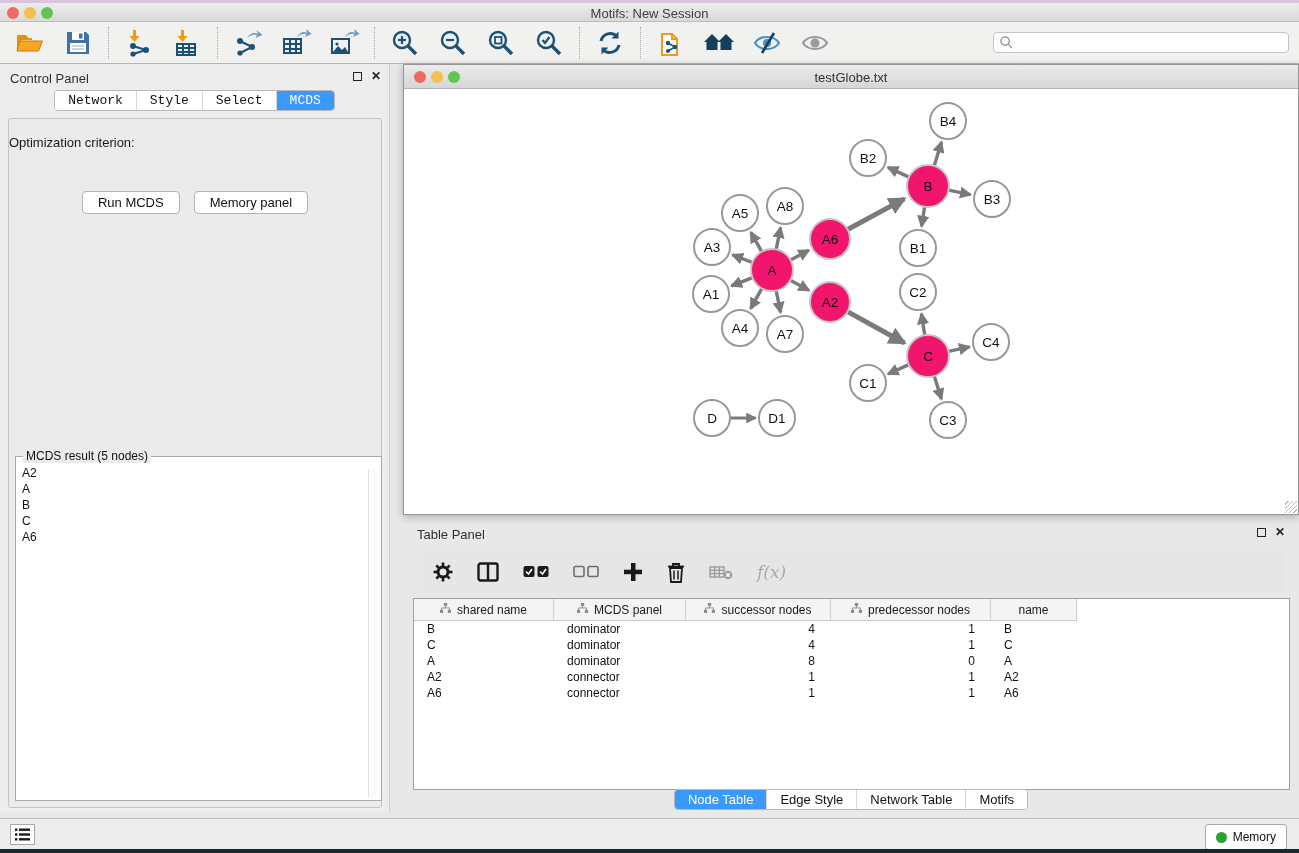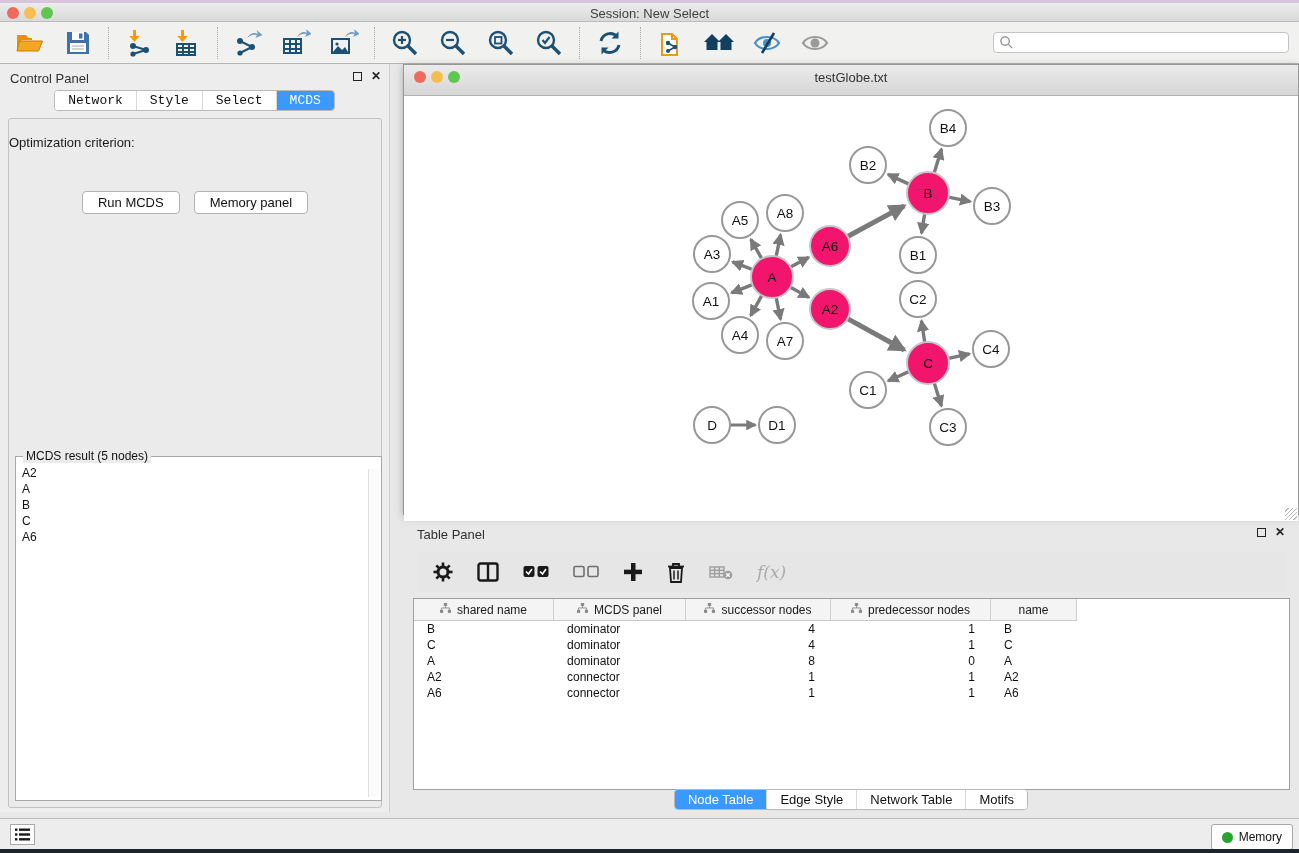--- a/index.html
+++ b/index.html
@@ -60,21 +60,21 @@
 
   .mcds-box { position:absolute; left:6px; top:337px; width:367px; height:345px; background:#fff;
     border:1px solid #a9a9a9; }
   .mcds-legend { position:absolute; left:7px; top:-8px; background:#ebebeb; padding:0 3px; font-size:12px; color:#111; }
   .mcds-list { list-style:none; padding:8px 0 0 6px; font-size:12px; color:#111; line-height:16px; }
   .mcds-scroll { position:absolute; right:2px; top:12px; bottom:3px; width:11px; background:#fbfbfb; border-left:1px solid #e0e0e0; }
 
   
   .net-window { position:absolute; left:403px; top:0; width:896px; height:451px;
     border:1px solid #979797; box-shadow:0 2px 8px rgba(0,0,0,.25); background:#fff; }
-  .net-titlebar { position:relative; height:31px; background:linear-gradient(#ebebeb,#d6d6d6);
+  .net-titlebar { position:relative; height:24px; background:linear-gradient(#ebebeb,#d6d6d6);
     border-bottom:1px solid #b3b3b3; }
   .net-titlebar .title { position:absolute; left:0; right:0; top:5px; text-align:center; font-size:13px; color:#333; }
   .net-canvas { position:relative; width:100%; height:425px; background:#fff; }
   .resize-grip { position:absolute; right:1px; bottom:1px; width:12px; height:12px;
     background:repeating-linear-gradient(135deg, transparent 0 2px, #b9b9b9 2px 3px); }
 
   
   .table-panel { position:absolute; left:403px; top:457px; width:896px; height:291px;text-decoration:underline; }
   .tp-header { position:relative; height:26px; }
   .tp-title { position:absolute; left:14px; top:6px; font-size:13px; color:#303030; }
@@ -91,40 +91,40 @@
   .nt-row { display:flex; height:16px; align-items:center; }
   .nt-cell { white-space:nowrap; overflow:hidden; color:#111; }
 
   .tp-tabs { position:absolute; left:0; width:100%; top:268px; display:flex; justify-content:center; }
 
   
   .statusbar { position:absolute; left:0; top:818px; width:100%; height:31px; background:#ededed;
     border-top:1px solid #bdbdbd; }
   .list-btn { position:absolute; left:10px; top:5px; width:25px; height:21px; background:#fdfdfd;
     border:1px solid #a9a9a9; display:flex; align-items:center; justify-content:center; }
-  .memory-btn { position:absolute; right:6px; top:5px; height:26px; background:#fdfdfd;
+  .memory-btn { position:absolute; right:12px; top:5px; height:26px; background:#fdfdfd;
     border:1px solid #a9a9a9; border-radius:3px; display:flex; align-items:center; gap:6px;
     padding:0 10px; font-size:12px; color:#111; }
   .mem-dot { width:11px; height:11px; border-radius:50%; }
   .desktop-bottom { position:absolute; left:0; top:849px; width:100%; height:4px; background:#1b2530; }
 
   svg text { font-family:"Liberation Sans", sans-serif; }
 </style>
 </head>
 <body>
 
 <div class="app">
 
   <div class="desktop-top"></div>
 
   <div class="titlebar">
     <span class="tl" style="left:7px;background:#ed6a5f;"></span>
     <span class="tl" style="left:24px;background:#f5bf4f;"></span>
     <span class="tl" style="left:41px;background:#61c554;"></span>
-    <div class="title">Session: New Select</div>
+    <div class="title">Motifs: New Session</div>
   </div>
 
   <div class="toolbar">
     <div class="tb-group">
       <div class="tb-btn">
         <svg width="30" height="26" viewBox="0 0 30 26">
             <path d="M2 5h9l2.5 3H17v2H6.5L3.5 21H2z" fill="#e8920c"></path>
             <path d="M4.5 11h23l-4 10H2z" fill="#f5a623" stroke="#d07c00" stroke-width="1"></path>
           </svg>
       </div>

